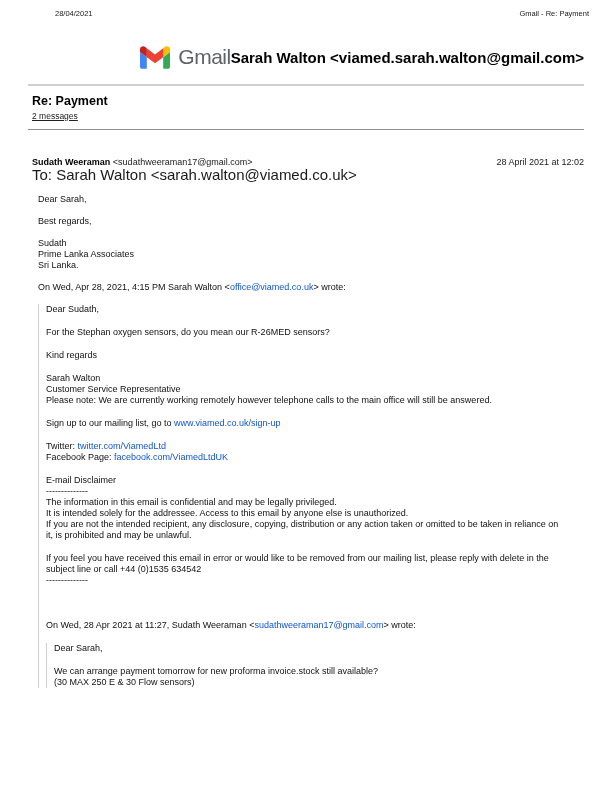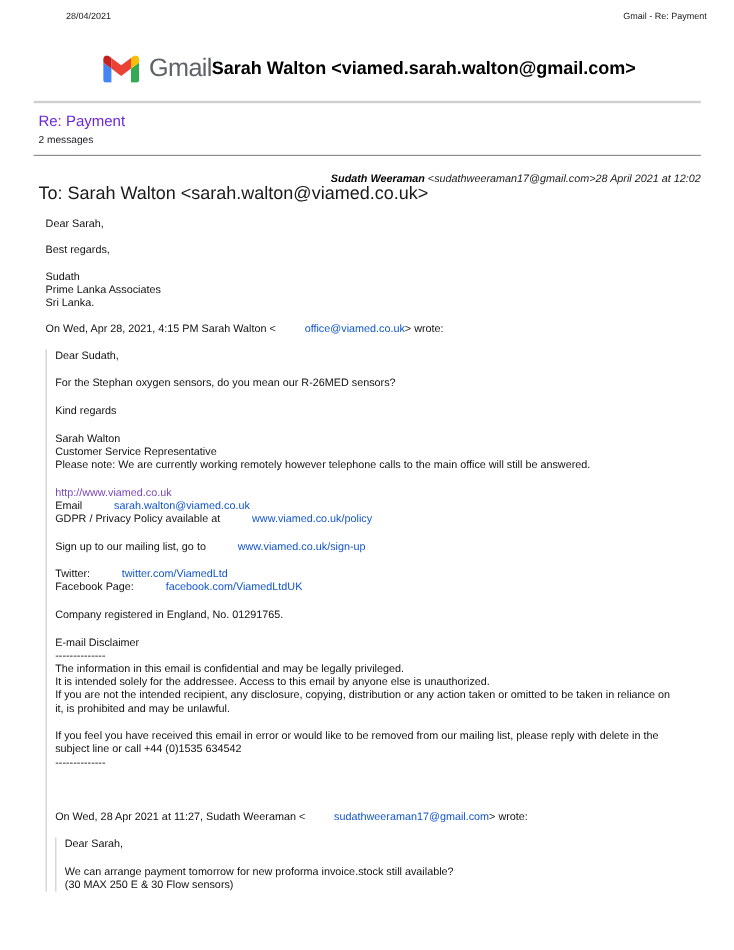--- a/index.html
+++ b/index.html
@@ -10,43 +10,43 @@
   }
   
   .print-header{position:absolute;top:9px;left:23px;right:23px;height:12px;font-size:7.5px;color:#1a1a1a;margin-left:32px;}
   .print-date{position:absolute;left:0;top:0;}
   .print-title{position:absolute;left:0;right:0;top:0;text-align:right;}
   .print-footer{position:absolute;left:23px;right:21px;top:813px;font-size:7.3px;color:#2b2b2b;display:flex;justify-content:space-between;margin-left:34px;}
   .footer-url{white-space:nowrap;overflow:hidden;}
   .page-num{padding-left:14px;}
   
   .doc{position:absolute;top:44px;left:28px;right:28px;}
-  .logo-row{display:flex;justify-content:center;align-items:center;height:26px;padding-left:4px;}
+  .logo-row{display:flex;justify-content:flex-end;align-items:center;height:26px;padding-left:4px;}
   .logo{display:flex;align-items:center;gap:8px;}
   .logo svg{width:30px;height:23px;display:block;}
   .wordmark{font-size:21px;color:#5f6368;letter-spacing:-0.5px;}
   .account{font-size:15px;font-weight:bold;color:#000;}
   .rule1{border:none;border-top:2px solid #cfcfcf;margin:14px 0 0 0;}
-  .subject{font-size:12.5px;font-weight:normal;color:#6d28d9;margin-top:8px;padding-left:4px;}
-  .msg-count{font-size:8.5px;color:#202124;margin-top:3px;padding-left:4px;}
+  .subject{font-size:12.5px;font-weight:bold;color:#000000;margin-top:8px;padding-left:4px;}
+  .msg-count{font-size:8.5px;color:#202124;margin-top:3px;padding-left:4px;text-decoration:underline;}
   .rule2{border:none;border-top:1px solid #8f8f8f;margin:8px 0 0 0;}
-  .msg-header{display:flex;justify-content:flex-end;margin-top:14px;padding-left:4px;font-size:9px;line-height:11px;font-style:italic;}
+  .msg-header{display:flex;justify-content:space-between;margin-top:27px;padding-left:4px;font-size:9px;line-height:11px;}
   .sender-name{font-weight:bold;color:#000;}
   .to-line{font-size:15px;line-height:11px;margin-top:1px;padding-left:4px;}
   
   .mail-body{margin-top:14px;padding-left:10px;font-size:9px;line-height:11px;color:#111;}
   .mail-body p{margin:11px 0;}
   .mail-body p:first-child{margin-top:0;}
   blockquote.gq{margin:0;border-left:1px solid #cccccc;padding:0 0 0 7px;max-width:515px;}
   blockquote.gq p{margin:12px 0;}
   blockquote.gq p:first-child{margin-top:0;}
   blockquote.inner{margin:0;border-left:1px solid #cccccc;padding:0 0 0 7px;}
   .b{font-weight:normal;}
   a{text-decoration:none;cursor:pointer;}
-  .lb{color:#1155cc;margin-left:24px;}
+  .lb{color:#1155cc;}
   .lp{color:#7847b9;}
   .spacer{height:10px;}
 </style>
 </head>
 <body>
 
 <div class="print-header">
   <span class="print-date">28/04/2021</span>
   <span class="print-title">Gmail - Re: Payment</span>
 </div>
@@ -96,31 +96,25 @@
 
     <blockquote class="gq">
       <p>Dear Sudath,</p>
       <p>For the Stephan oxygen sensors, do you mean our R-26MED sensors?</p>
       <p>Kind regards</p>
       <p>
         <span>Sarah Walton</span><br>
         <span>Customer Service Representative</span><br>
         <span class="b">Please note: We are currently working remotely however telephone calls to the main office will still be answered.</span>
       </p>
-      <p>
-        <a class="lp">http://www.viamed.co.uk</a><br>
-        <span>Email </span><a class="lb">sarah.walton@viamed.co.uk</a><br>
-        <span>GDPR / Privacy Policy available at </span><a class="lb">www.viamed.co.uk/policy</a>
-      </p>
       <p><span>Sign up to our mailing list, go to </span><a class="lb">www.viamed.co.uk/sign-up</a></p>
       <p>
         <span>Twitter: </span><a class="lb">twitter.com/ViamedLtd</a><br>
         <span>Facebook Page: </span><a class="lb">facebook.com/ViamedLtdUK</a>
       </p>
-      <p>Company registered in England, No. 01291765.</p>
       <p>
         <span>E-mail Disclaimer</span><br>
         <span>--------------</span><br>
         <span>The information in this email is confidential and may be legally privileged.</span><br>
         <span>It is intended solely for the addressee. Access to this email by anyone else is unauthorized.</span><br>
         <span>If you are not the intended recipient, any disclosure, copying, distribution or any action taken or omitted to be taken in reliance on it, is prohibited and may be unlawful.</span>
       </p>
       <p>
         <span>If you feel you have received this email in error or would like to be removed from our mailing list, please reply with delete in the subject line or call +44 (0)1535 634542</span><br>
         <span>--------------</span>

